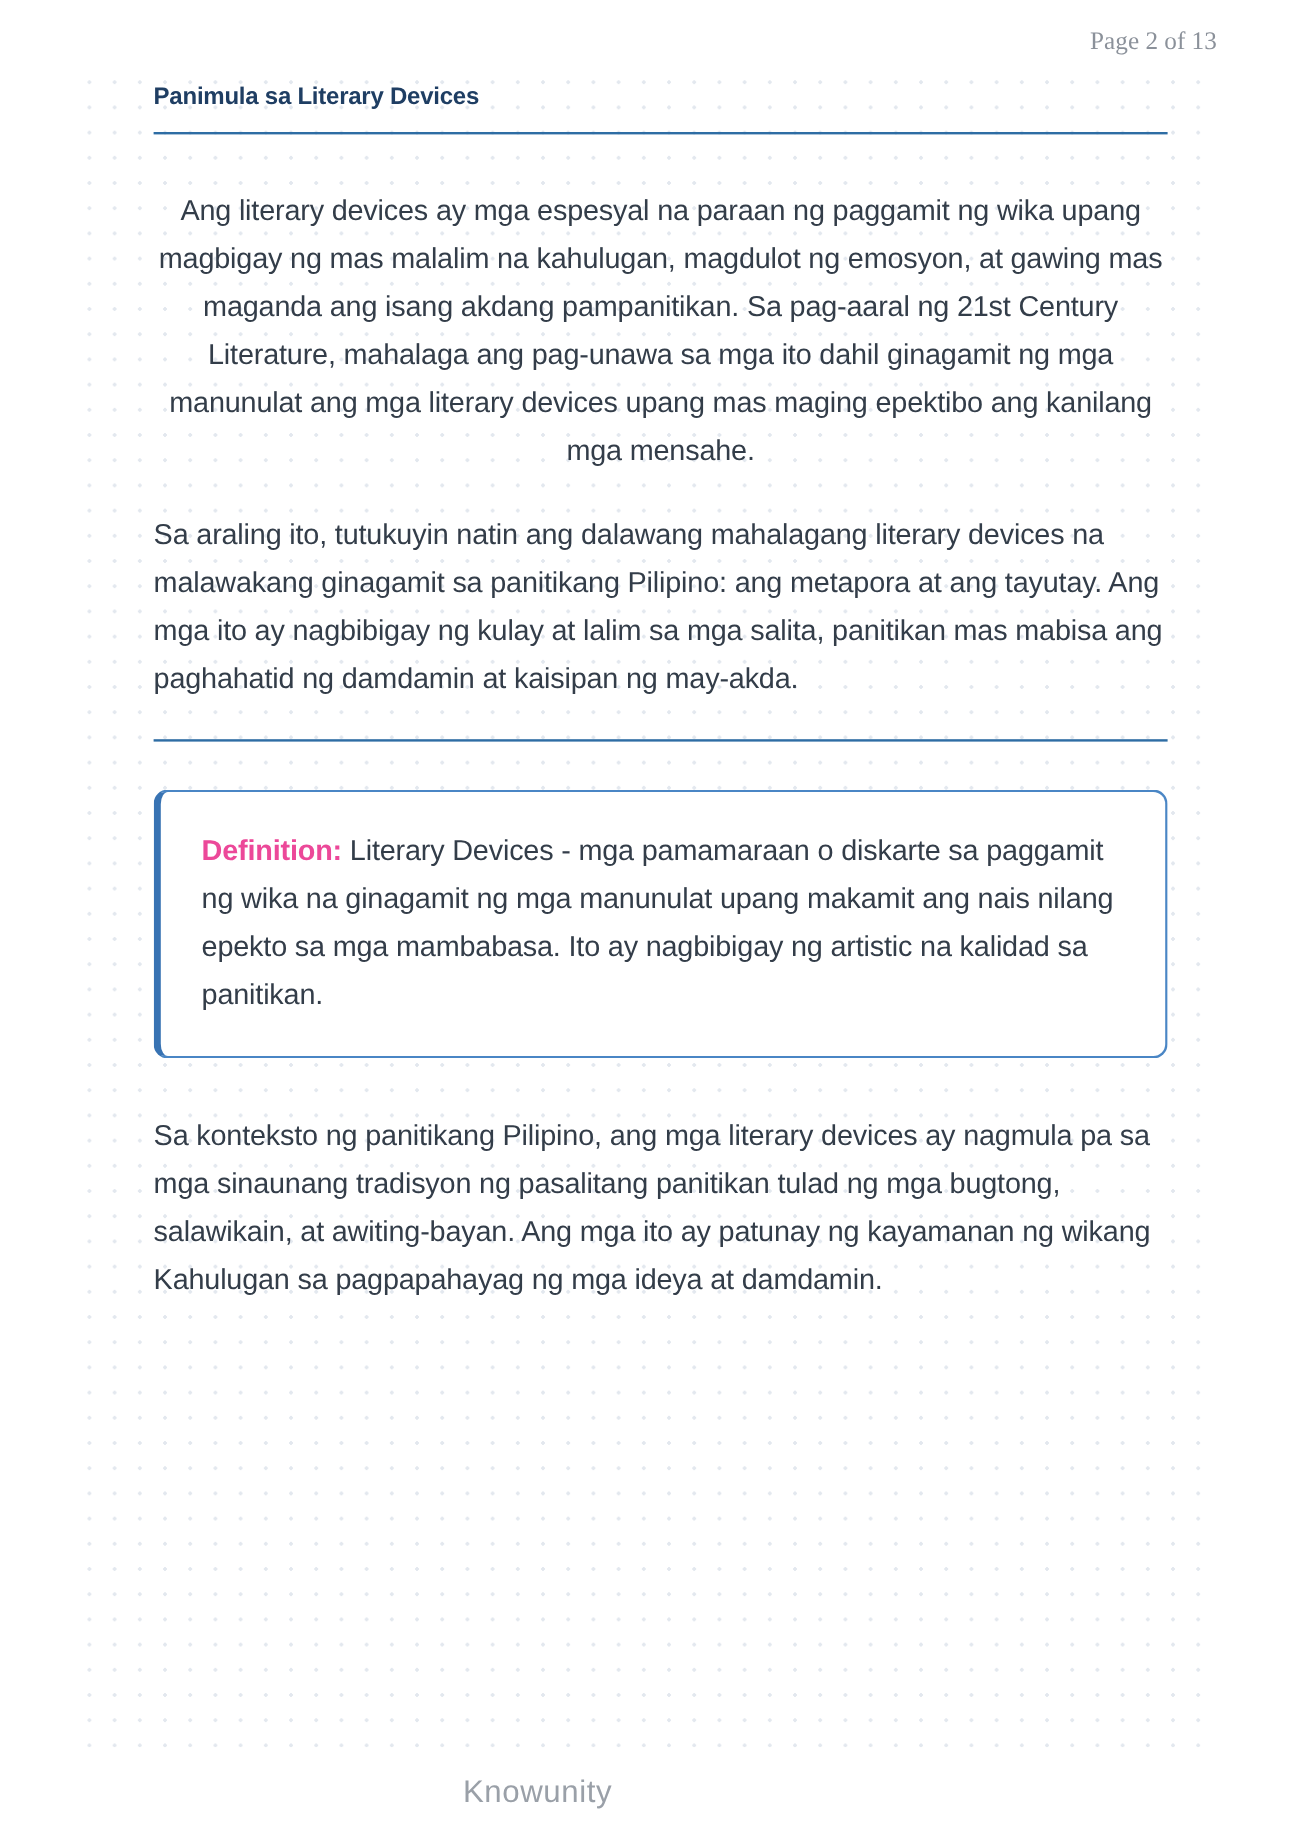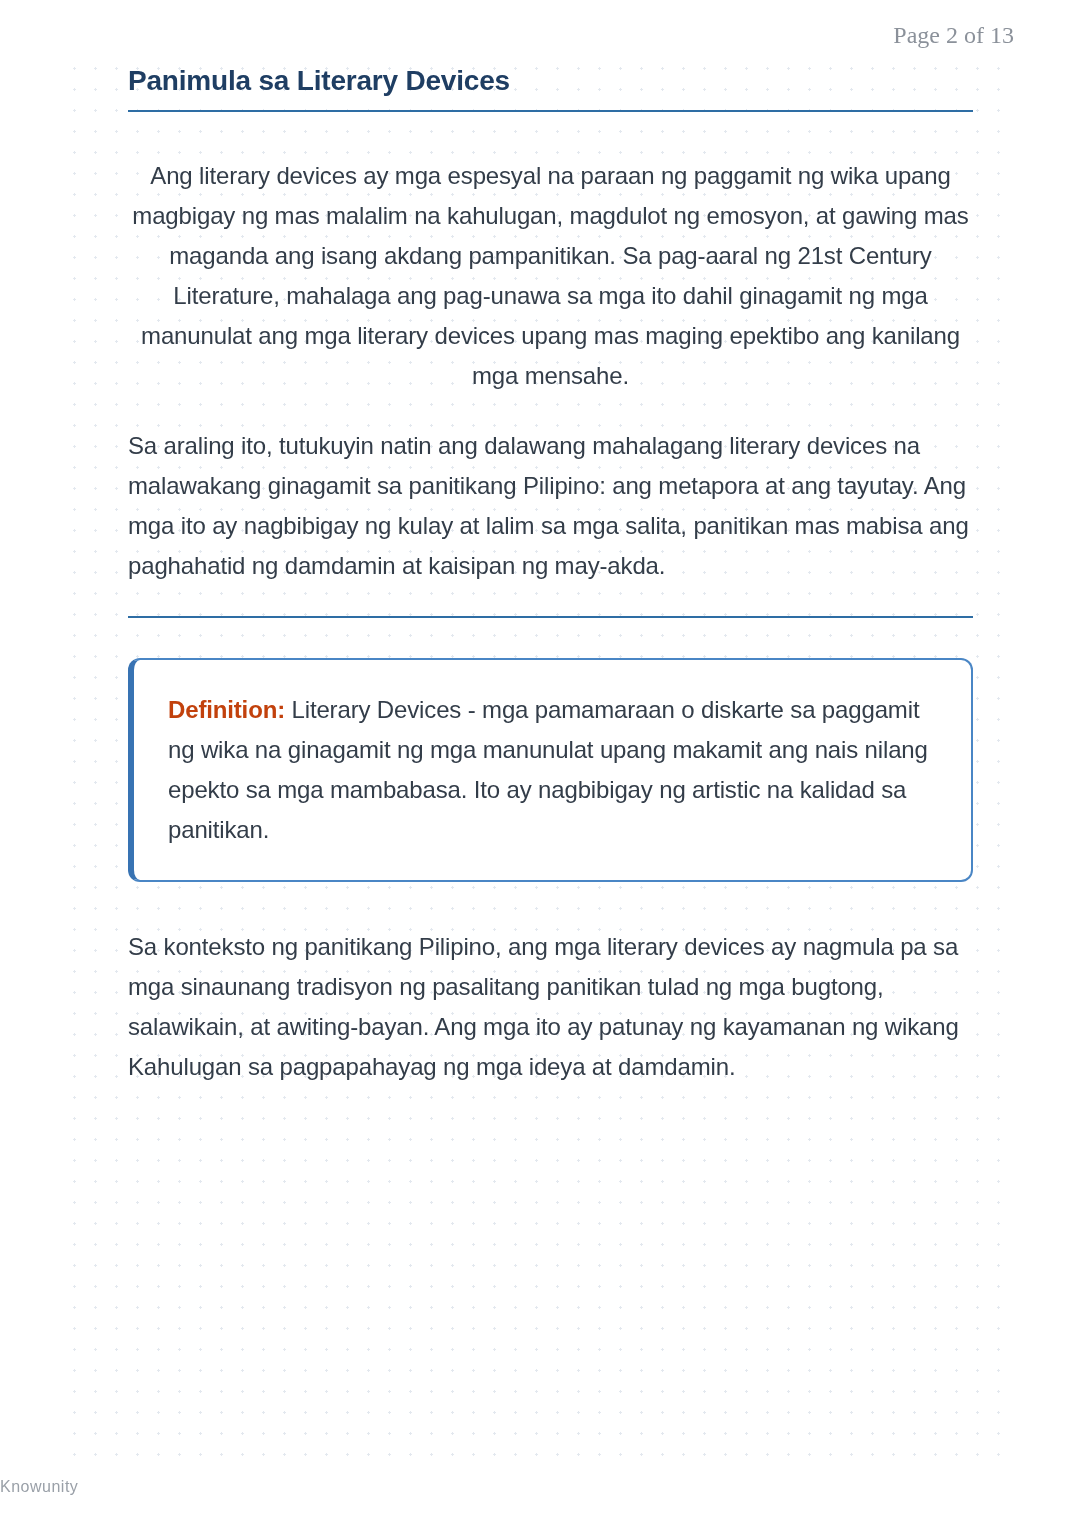--- a/index.html
+++ b/index.html
@@ -18,35 +18,35 @@
     height: 1398px;
     background-image: radial-gradient(rgba(168, 184, 204, 0.32) 1.3px, transparent 1.3px);
     background-size: 21px 21px;
     pointer-events: none;
   }
   .page-number {
     position: absolute;
     top: 22px;
     right: 66px;
     font-family: "Liberation Serif", serif;
-    font-size: 24px;
+    font-size: 21px;
     color: #8b919a;
   }
   .content {
     position: absolute;
     left: 128px;
     top: 64px;
     width: 845px;
     color: #333d49;
     font-size: 24px;
     line-height: 40px;
     letter-spacing: -0.15px;
   }
   .section-title {
-    font-size: 28px;
+    font-size: 20px;
     line-height: 34px;
     font-weight: bold;
     color: #1f3e63;
     letter-spacing: -0.2px;
   }
   .section-rule {
     height: 2px;
     background: #2e6da4;
     border: none;
     margin-top: 12px;
@@ -58,28 +58,29 @@
     margin-top: 40px;
     margin-bottom: 45px;
     border: 2px solid #4a86c5;
     border-left: 6px solid #3873b3;
     border-radius: 12px;
     padding: 30px 34px;
     background: #ffffff;
   }
   .definition-label {
     font-weight: bold;
-    color: #c2410c;
+    color: #ec4899;
   }
   .page-footer {
     position: absolute;
     top: 1478px;
     left: 0;
     width: 896px;
-    font-size: 16px;
+    text-align: center;
+    font-size: 26px;
     color: #9aa0a8;
     letter-spacing: 0.5px;
   }
 </style>
 </head>
 <body>
 
 <div class="dot-grid"></div>
 
 <div class="page-number">Page 2 of 13</div>

